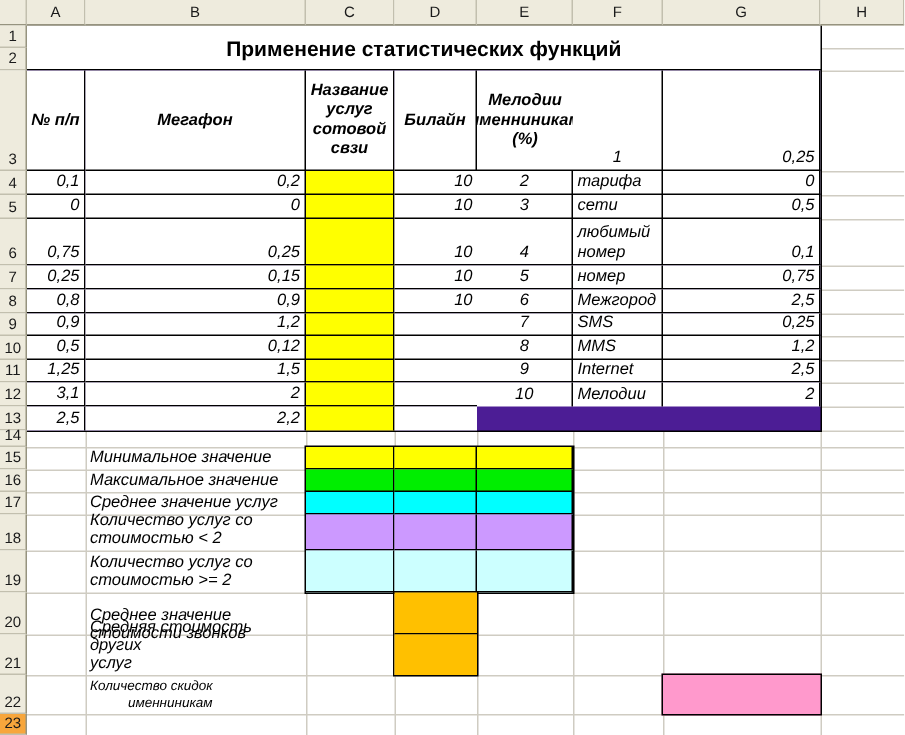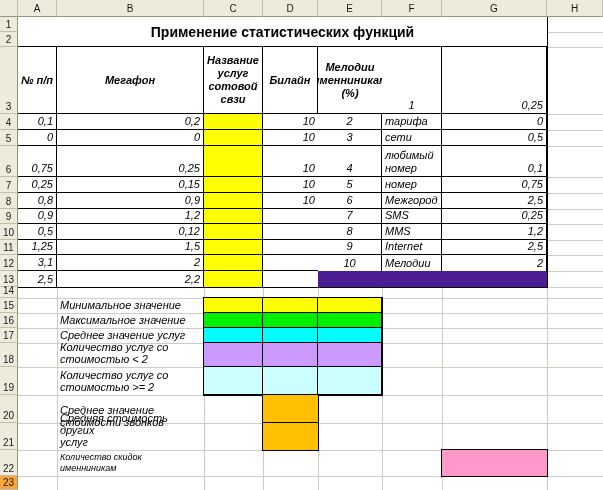--- a/index.html
+++ b/index.html
@@ -50,21 +50,21 @@
   .oc{box-sizing:border-box;width:55px;background:#FFC000;}
   .oc1{height:28px;border-bottom:1px solid #000;}
   .oc2{height:27px;}
   
   .pinkcell{position:absolute;left:441px;top:449px;width:107px;height:28px;border:1px solid #000;
             box-sizing:border-box;background:#FF99CC;z-index:3;}
   
   .slabel{position:absolute;left:57px;width:147px;box-sizing:border-box;font-style:italic;font-size:11px;
           line-height:12px;white-space:pre-line;display:flex;align-items:flex-end;
           padding:0 0 2px 3px;z-index:2;}
-  .slabel.small{font-size:9px;line-height:11px;}
+  .slabel.small{font-size:9px;line-height:11px;text-align:right;}
 </style>
 </head>
 <body>
 
 <div class="sheet">
 
   <div class="colhead">
     <div class="ch" style="width:18px"></div>
     <div class="ch" style="width:39px">A</div>
     <div class="ch" style="width:147px">B</div>

